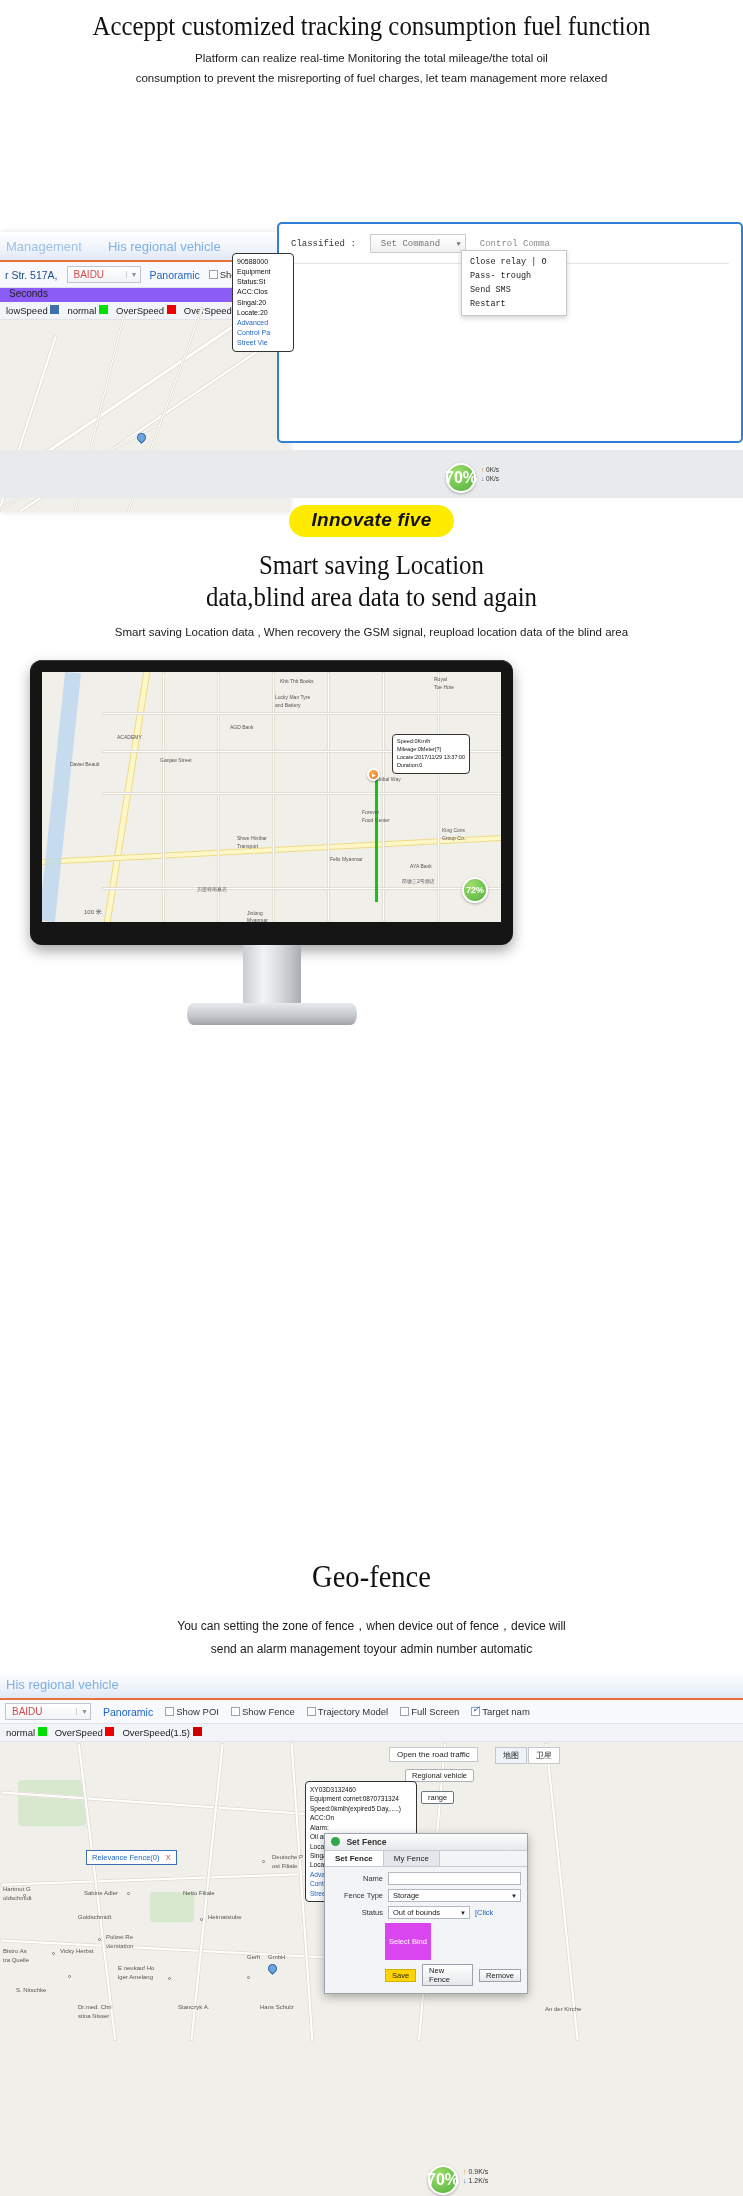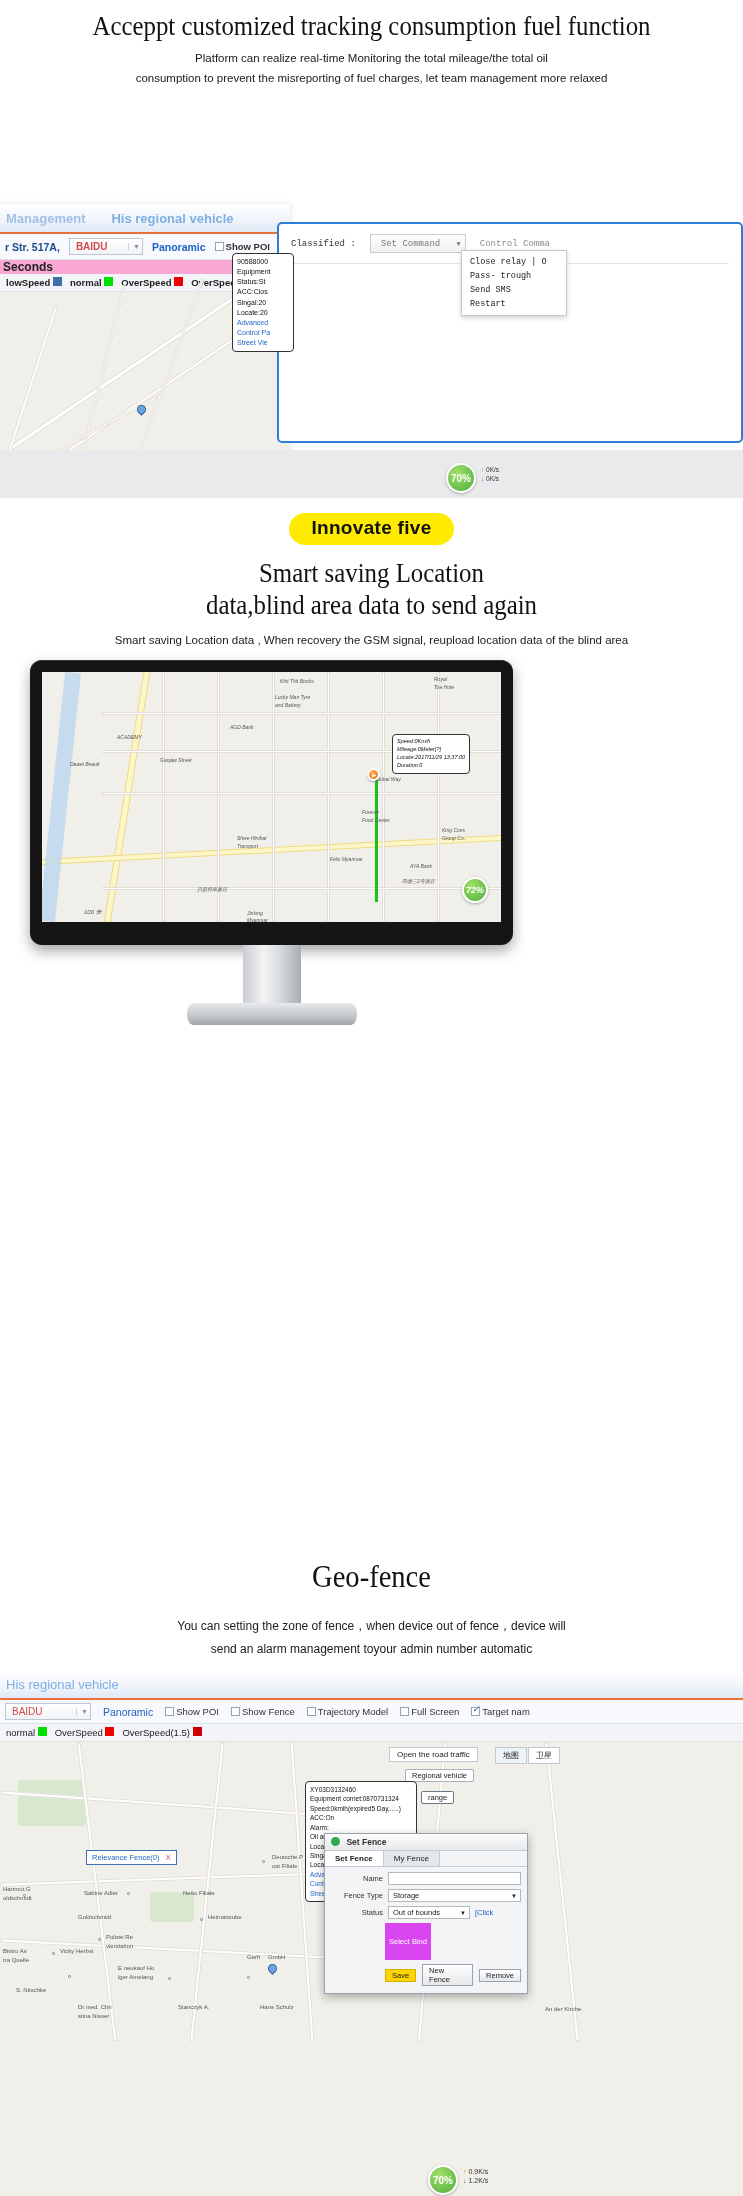--- a/index.html
+++ b/index.html
@@ -88,34 +88,34 @@
   .dropdn {
     position:absolute; background:#fff; border:1px solid #c9c9c9;
     box-shadow:0 2px 5px rgba(0,0,0,.18); font-family:"Liberation Mono", monospace;
     font-size:8.5px; color:#222; padding:4px 0; min-width:106px;
   }
   .dropdn div { padding:2px 8px; white-space:nowrap; }
 
   .zoombadge {
     position:absolute; width:30px; height:30px; border-radius:50%;
     background:radial-gradient(circle at 35% 30%, #9fe06a, #4fae3c);
-    color:#fff; font-size:10px; font-weight:bold; display:flex;
+    color:#fff; font-size:16px; font-weight:bold; display:flex;
     align-items:center; justify-content:center; border:2px solid #fff;
     box-shadow:0 1px 3px rgba(0,0,0,.3);
   }
   .netspd { position:absolute; font-size:6.5px; color:#fff; line-height:1.35; }
   .netspd .ar { color:#ffd34d; }
 
   
   .monitor { position:absolute; }
   .mon-bezel {
     position:absolute; background:#151515; border-radius:12px;
     box-shadow:inset 0 1px 0 #3a3a3a, 0 6px 14px rgba(0,0,0,.35);
   }
-  .mon-screen { position:absolute; background:#f1efe9; overflow:hidden;font-style:italic; }
+  .mon-screen { position:absolute; background:#f1efe9; overflow:hidden; }
   .mon-neck {
     position:absolute; background:linear-gradient(90deg,#c9ccd0,#f2f3f5 35%,#dadde0 62%,#a9adb2);
   }
   .mon-base {
     position:absolute;
     background:linear-gradient(180deg,#e8eaec,#c3c7cb 60%,#9fa3a8);
     border-radius:6px/50%;
   }
   .poi { position:absolute; font-size:5px; color:#555; white-space:nowrap; }
   .dot { position:absolute; width:3px; height:3px; border-radius:50%; border:1px solid #7a7a7a; background:#fff; }
@@ -157,42 +157,42 @@
   .watermark { position:absolute; color:rgba(150,150,150,.35); font-size:12px; letter-spacing:1px; }
 </style>
 </head>
 <body>
 
 <div class="section" style="top:0;height:505px;">
   <div class="hl" style="margin-top:11px;">Acceppt customized tracking consumption fuel function</div>
   <div class="sub" style="margin-top:9px;">Platform can realize real-time Monitoring  the total mileage/the total oil</div>
   <div class="sub" style="margin-top:3px;">consumption to prevent the misreporting of fuel charges, let team management more relaxed</div>
 
-  <div class="appwin" style="left:0; top:204px; width:290px; height:280px; box-shadow:0 0 6px rgba(0,0,0,.12);font-weight:bold;">
+  <div class="appwin" style="left:0; top:232px; width:290px; height:280px; box-shadow:0 0 6px rgba(0,0,0,.12);">
     <div class="app-tabbar">
       <span class="app-tab">Management</span>
       <span class="app-tab active">His regional vehicle</span>
     </div>
     <div class="app-toolbar">
       <span>r Str. 517A,</span>
       <span class="sel">
         <span class="cv">BAIDU</span>
         <span class="arw">▼</span>
       </span>
       <span class="lnk">Panoramic</span>
       <span class="ckwrap">
         <i class="cbx"></i>
         <span>Show POI</span>
       </span>
       <span class="ckwrap">
         <i class="cbx"></i>
         <span>S</span>
       </span>
     </div>
-    <div style="position:relative;height:14px;background:#f9a8d4;font-size:12px;color:#222;padding-left:3px;">
+    <div style="position:relative;height:14px;background:#8b5cf6;font-size:10px;color:#222;padding-left:9px;">
       <span>Seconds</span>
     </div>
     <div class="app-legend">
       <span>
         <span>lowSpeed</span>
         <i class="sw" style="background:#3f6fa8"></i>
       </span>
       <span>
         <span>normal</span>
         <i class="sw" style="background:#00e000"></i>
@@ -250,21 +250,21 @@
 
   <div style="position:absolute;left:0;top:450px;width:743px;height:48px;background:#e9eaec;"></div>
   <div class="zoombadge" style="left:446px;top:463px;">70%</div>
   <div class="netspd" style="left:481px;top:466px;color:#333;">
     <div><span class="ar" style="color:#d08b00;">↑</span> <span>0K/s</span></div>
     <div><span class="ar" style="color:#3a78c2;">↓</span> <span>0K/s</span></div>
   </div>
 </div>
 
 <div class="section" style="top:505px;height:1000px;">
-  <div class="badge-wrap" style="margin-top:8px;">
+  <div class="badge-wrap" style="margin-top:0;font-style:italic;">
     <span class="badge">Innovate five</span>
   </div>
   <div class="hl" style="margin-top:13px;">Smart saving Location</div>
   <div class="hl" style="margin-top:2px;">data,blind area data to send again</div>
   <div class="sub" style="margin-top:12px;">Smart saving Location data , When recovery the GSM signal, reupload location data of the blind area</div>
 
   <div class="monitor" style="left:0;top:155px;width:743px;height:420px;">
     <div class="mon-bezel" style="left:30px;top:0;width:483px;height:285px;"></div>
     <div class="mon-screen" style="left:42px;top:12px;width:459px;height:250px;">
 

